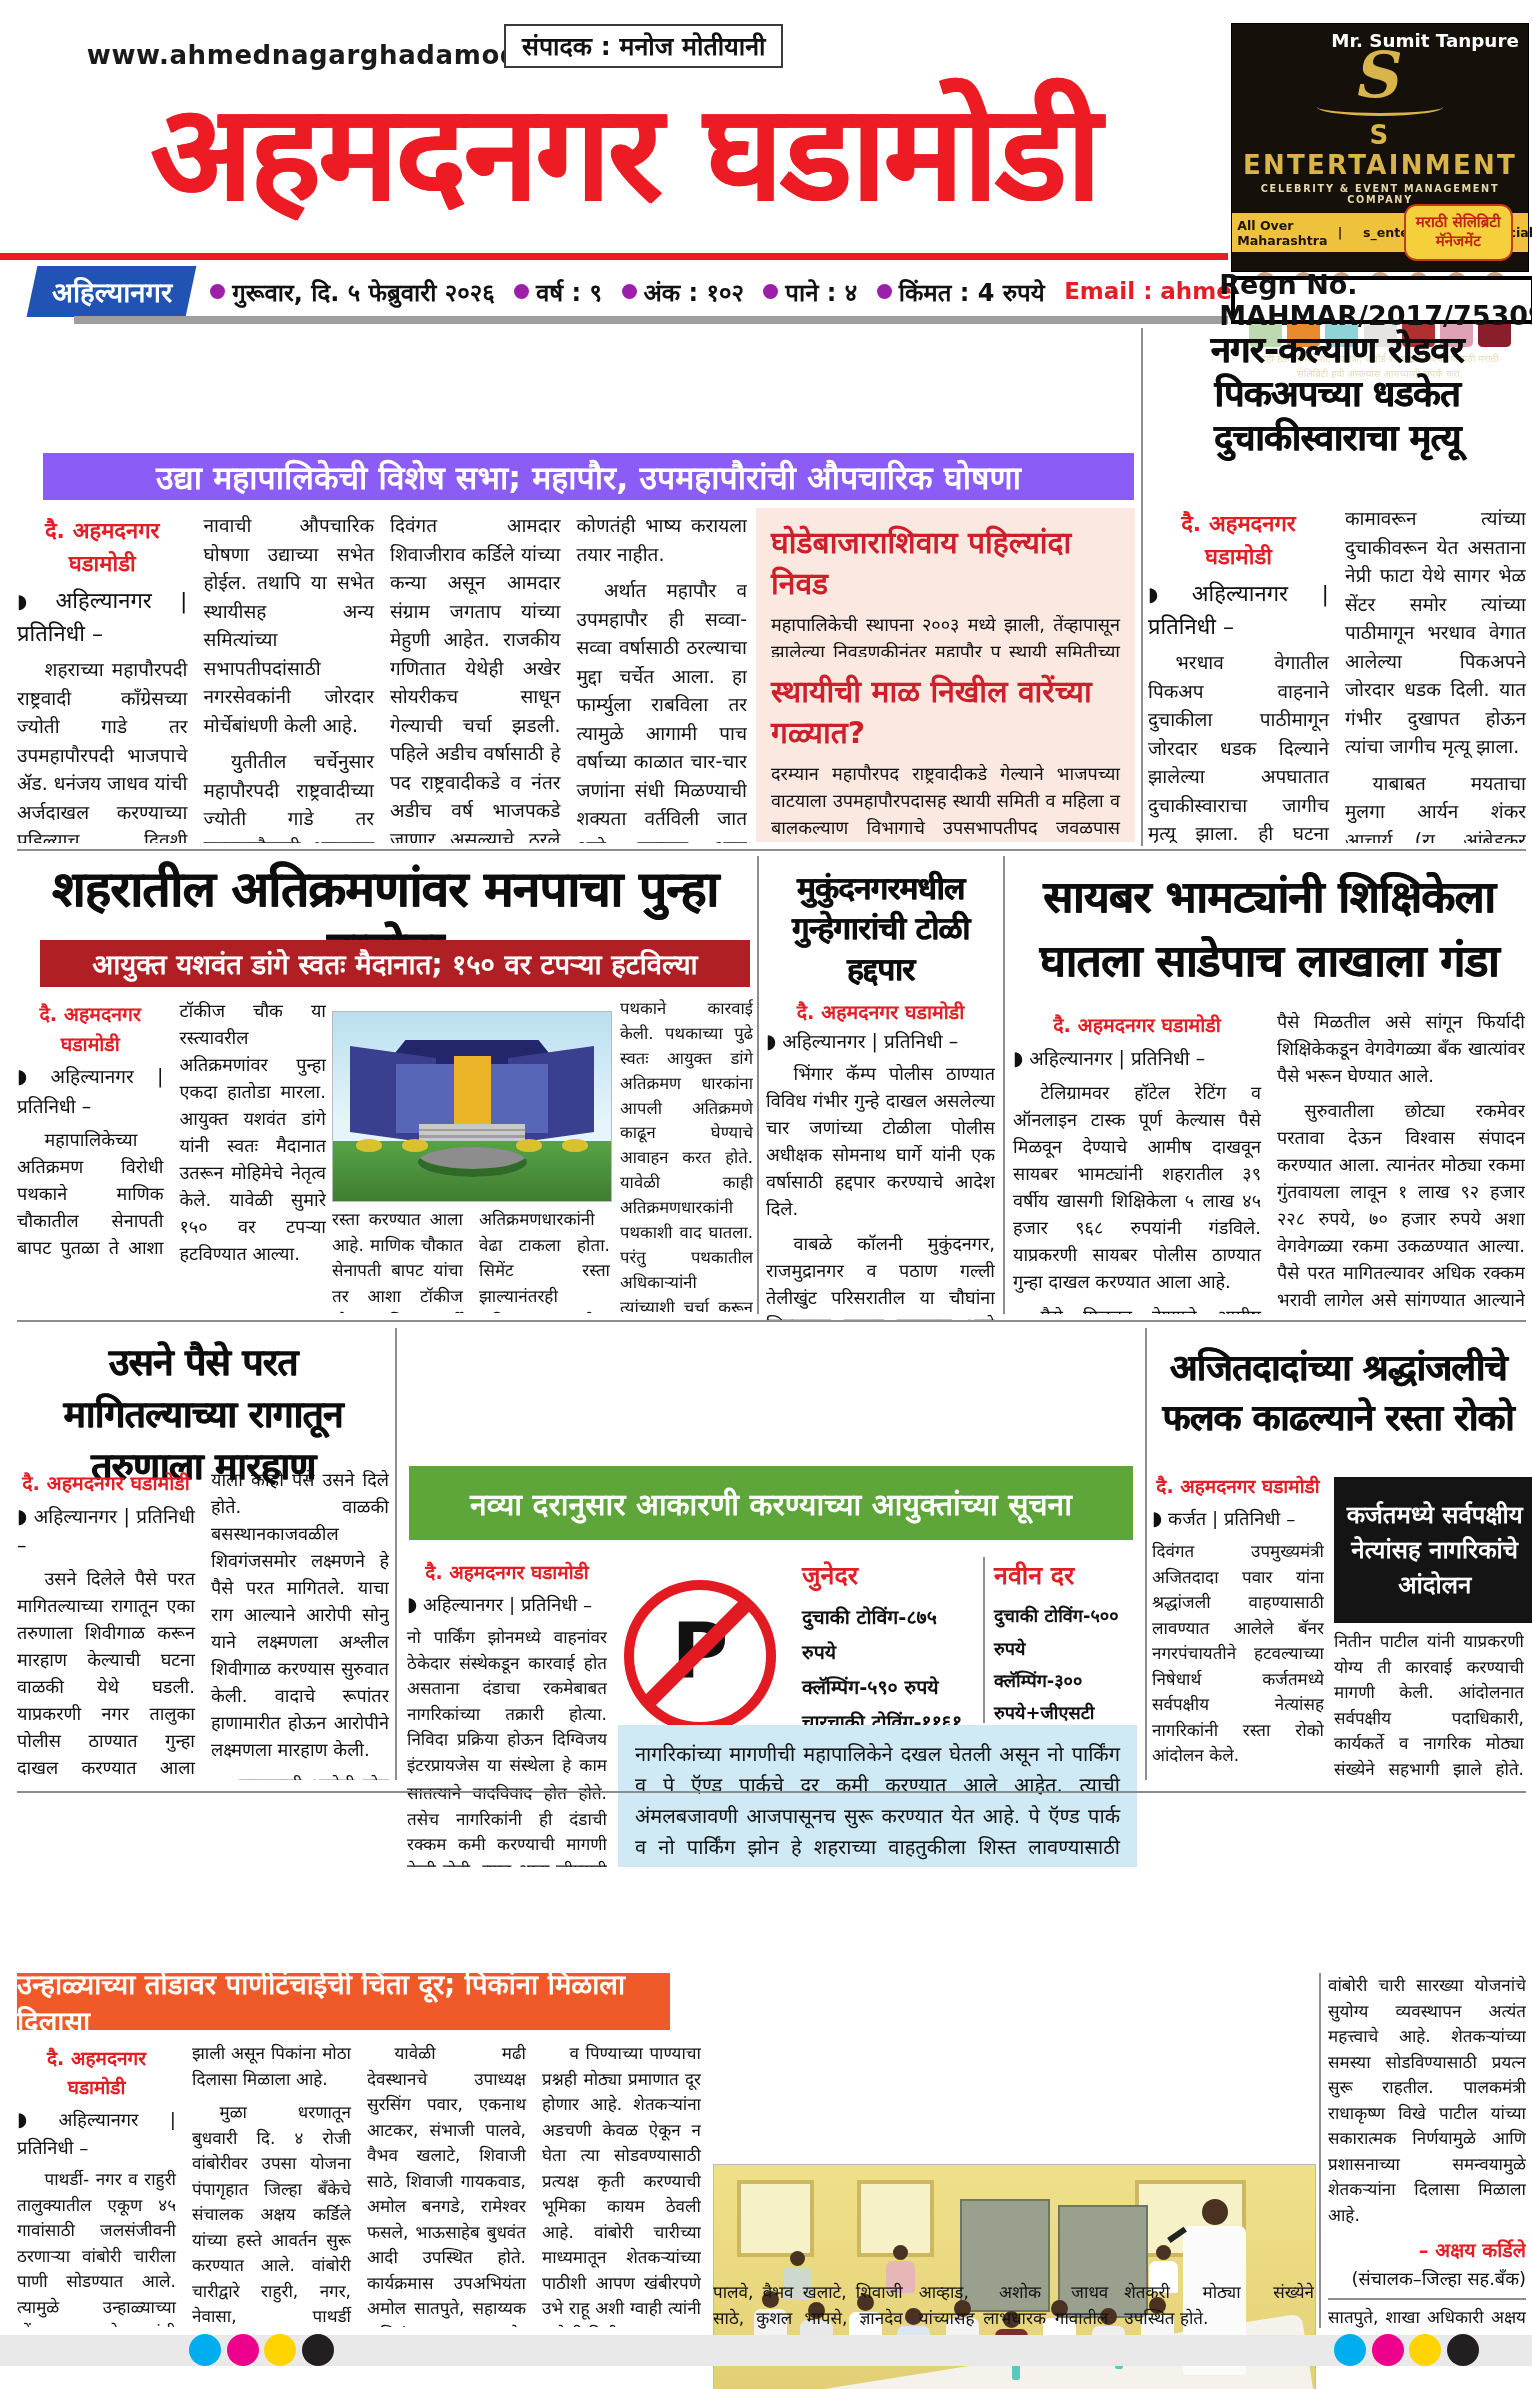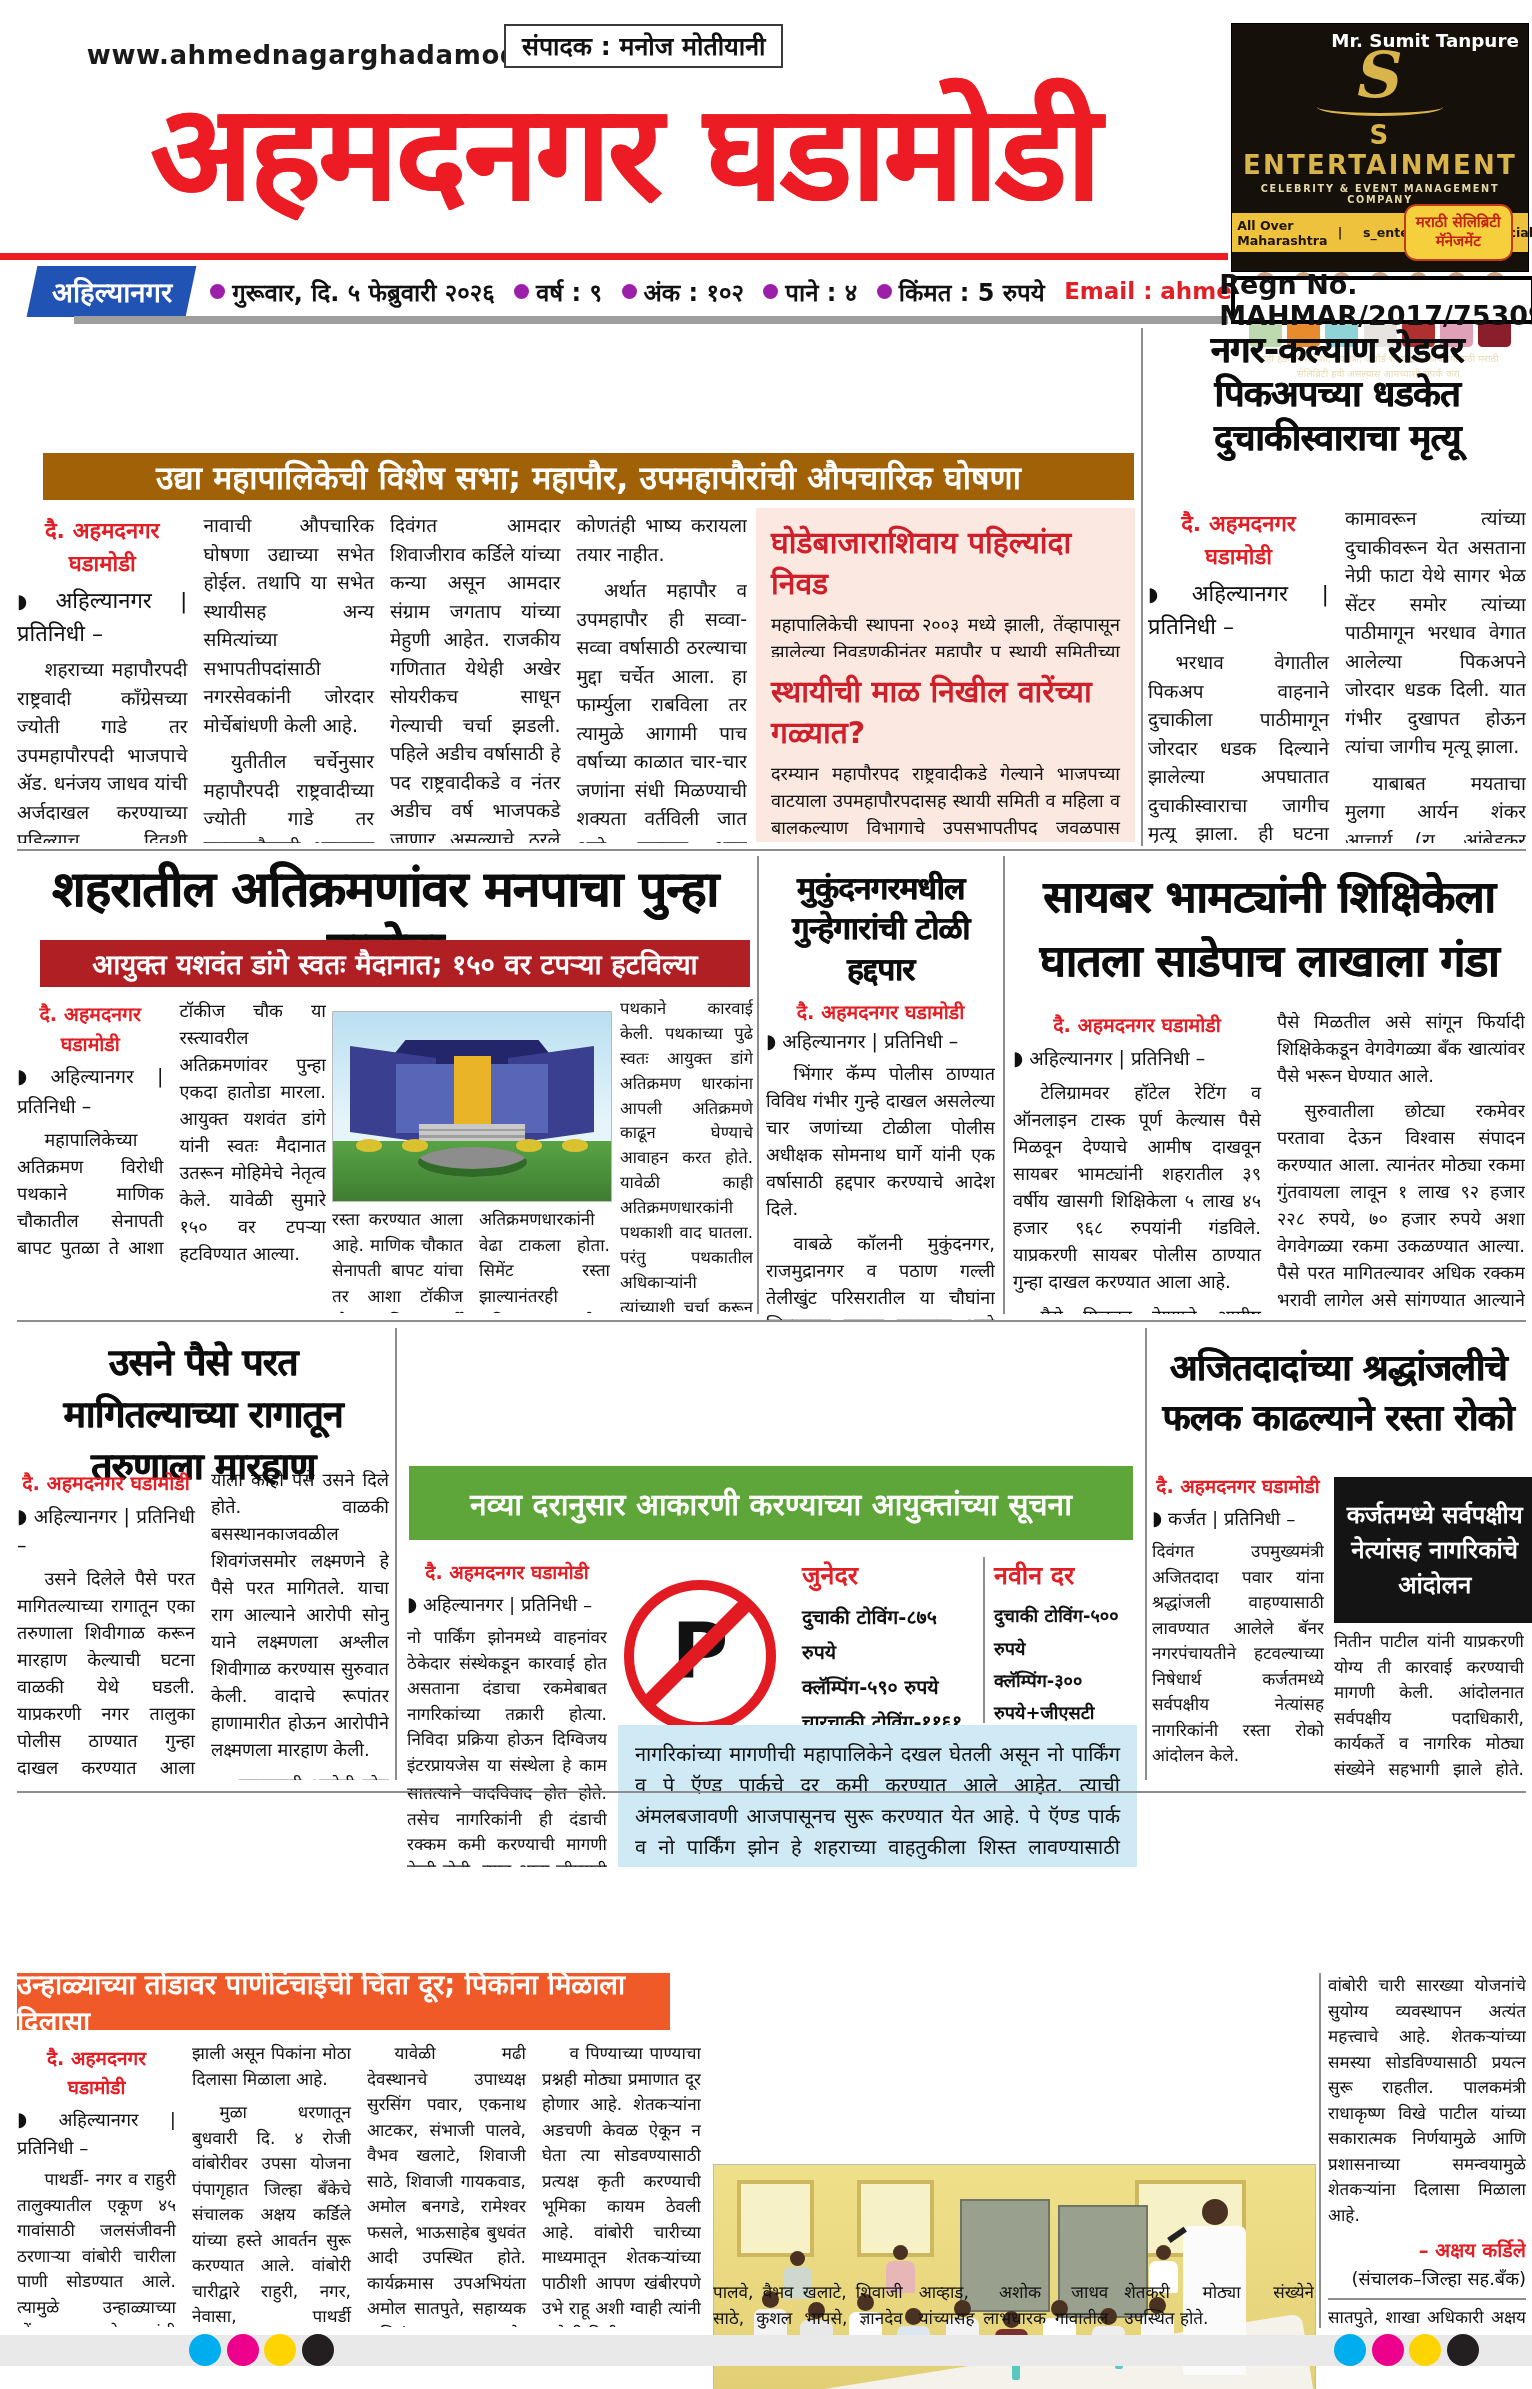--- a/index.html
+++ b/index.html
@@ -41,21 +41,21 @@
   .model .head{width:19.5px;height:19.5px;border-radius:50%;background:#caa281;margin:0 auto;}
   .model .bodyv{width:33px;height:55px;border-radius:15px 15px 4.6px 4.6px;margin:1.1px auto 0 auto;}
   .ad-desc{color:#e8dcb8;font-size:9.7px;line-height:1.5;text-align:center;padding:0 15px;}
   .ad-phone{color:#fff;font-size:22px;font-weight:bold;padding:4.6px 0 0 17px;text-align:left;}
   .ad-badge{position:absolute;right:15px;bottom:10.3px;background:#f6cf3c;border:2.3px solid #c23a1e;border-radius:12.6px;
             color:#c22315;font-weight:bold;font-size:15px;text-align:center;padding:6.9px 10.3px;line-height:1.3;}
   .regnbox{border:4px solid #000;background:#fff;font-size:27px;font-weight:bold;display:flex;align-items:center;justify-content:center;}
 
   
   .headline{font-weight:bold;color:#0d0d0d;line-height:1.22;letter-spacing:-0.6px;text-shadow:0.9px 0 0 #0d0d0d;}
-  .bluebar{background:#a16207;color:#fff;font-weight:bold;display:flex;align-items:center;justify-content:center;}
+  .bluebar{background:#8b5cf6;color:#fff;font-weight:bold;display:flex;align-items:center;justify-content:center;}
   .redbar{background:#b01f24;color:#fff;font-weight:bold;display:flex;align-items:center;justify-content:center;}
   .greenbar{background:#5ea53a;color:#fff;font-weight:bold;display:flex;align-items:center;justify-content:center;}
   .orangebar{background:#f05a28;color:#fff;font-weight:bold;display:flex;align-items:center;justify-content:center;}
   .byline{color:#e31e24;font-weight:bold;font-size:22px;text-align:center;margin:3.4px 0;}
   .dateline{font-weight:normal;font-size:22px;margin:2.3px 0 5.7px 0;}
   .dl-bullet{font-size:19.5px;}
   .bodytext{font-size:19px;line-height:1.5;}
   .bodytext p{margin:0 0 8px 0;text-indent:27.5px;}
   .cols2{column-count:2;column-gap:16px;}
   .cols3{column-count:3;column-gap:16px;}
@@ -136,21 +136,21 @@
     <div class="dateitem">
         <span class="pdot"></span>
         <span>अंक : १०२</span>
       </div>
     <div class="dateitem">
         <span class="pdot"></span>
         <span>पाने : ४</span>
       </div>
     <div class="dateitem">
         <span class="pdot"></span>
-        <span>किंमत : 5 रुपये</span>
+        <span>किंमत : 4 रुपये</span>
       </div>
     <div class="email">Email : ahmednagar.ghadamodi@gmail.com</div>
   </div>
   <div class="abs graybar" style="left:74px;top:316px;width:1154px;height:8px;"></div>
 
   <div class="abs adbox" style="left:1231px;top:23px;width:296px;height:247px;">
     <div class="ad-person">Mr. Sumit Tanpure</div>
     <div class="ctr" style="margin-top:-3.4px;">
       <div class="ad-s">S</div>
       <div class="ad-swoosh"></div>

